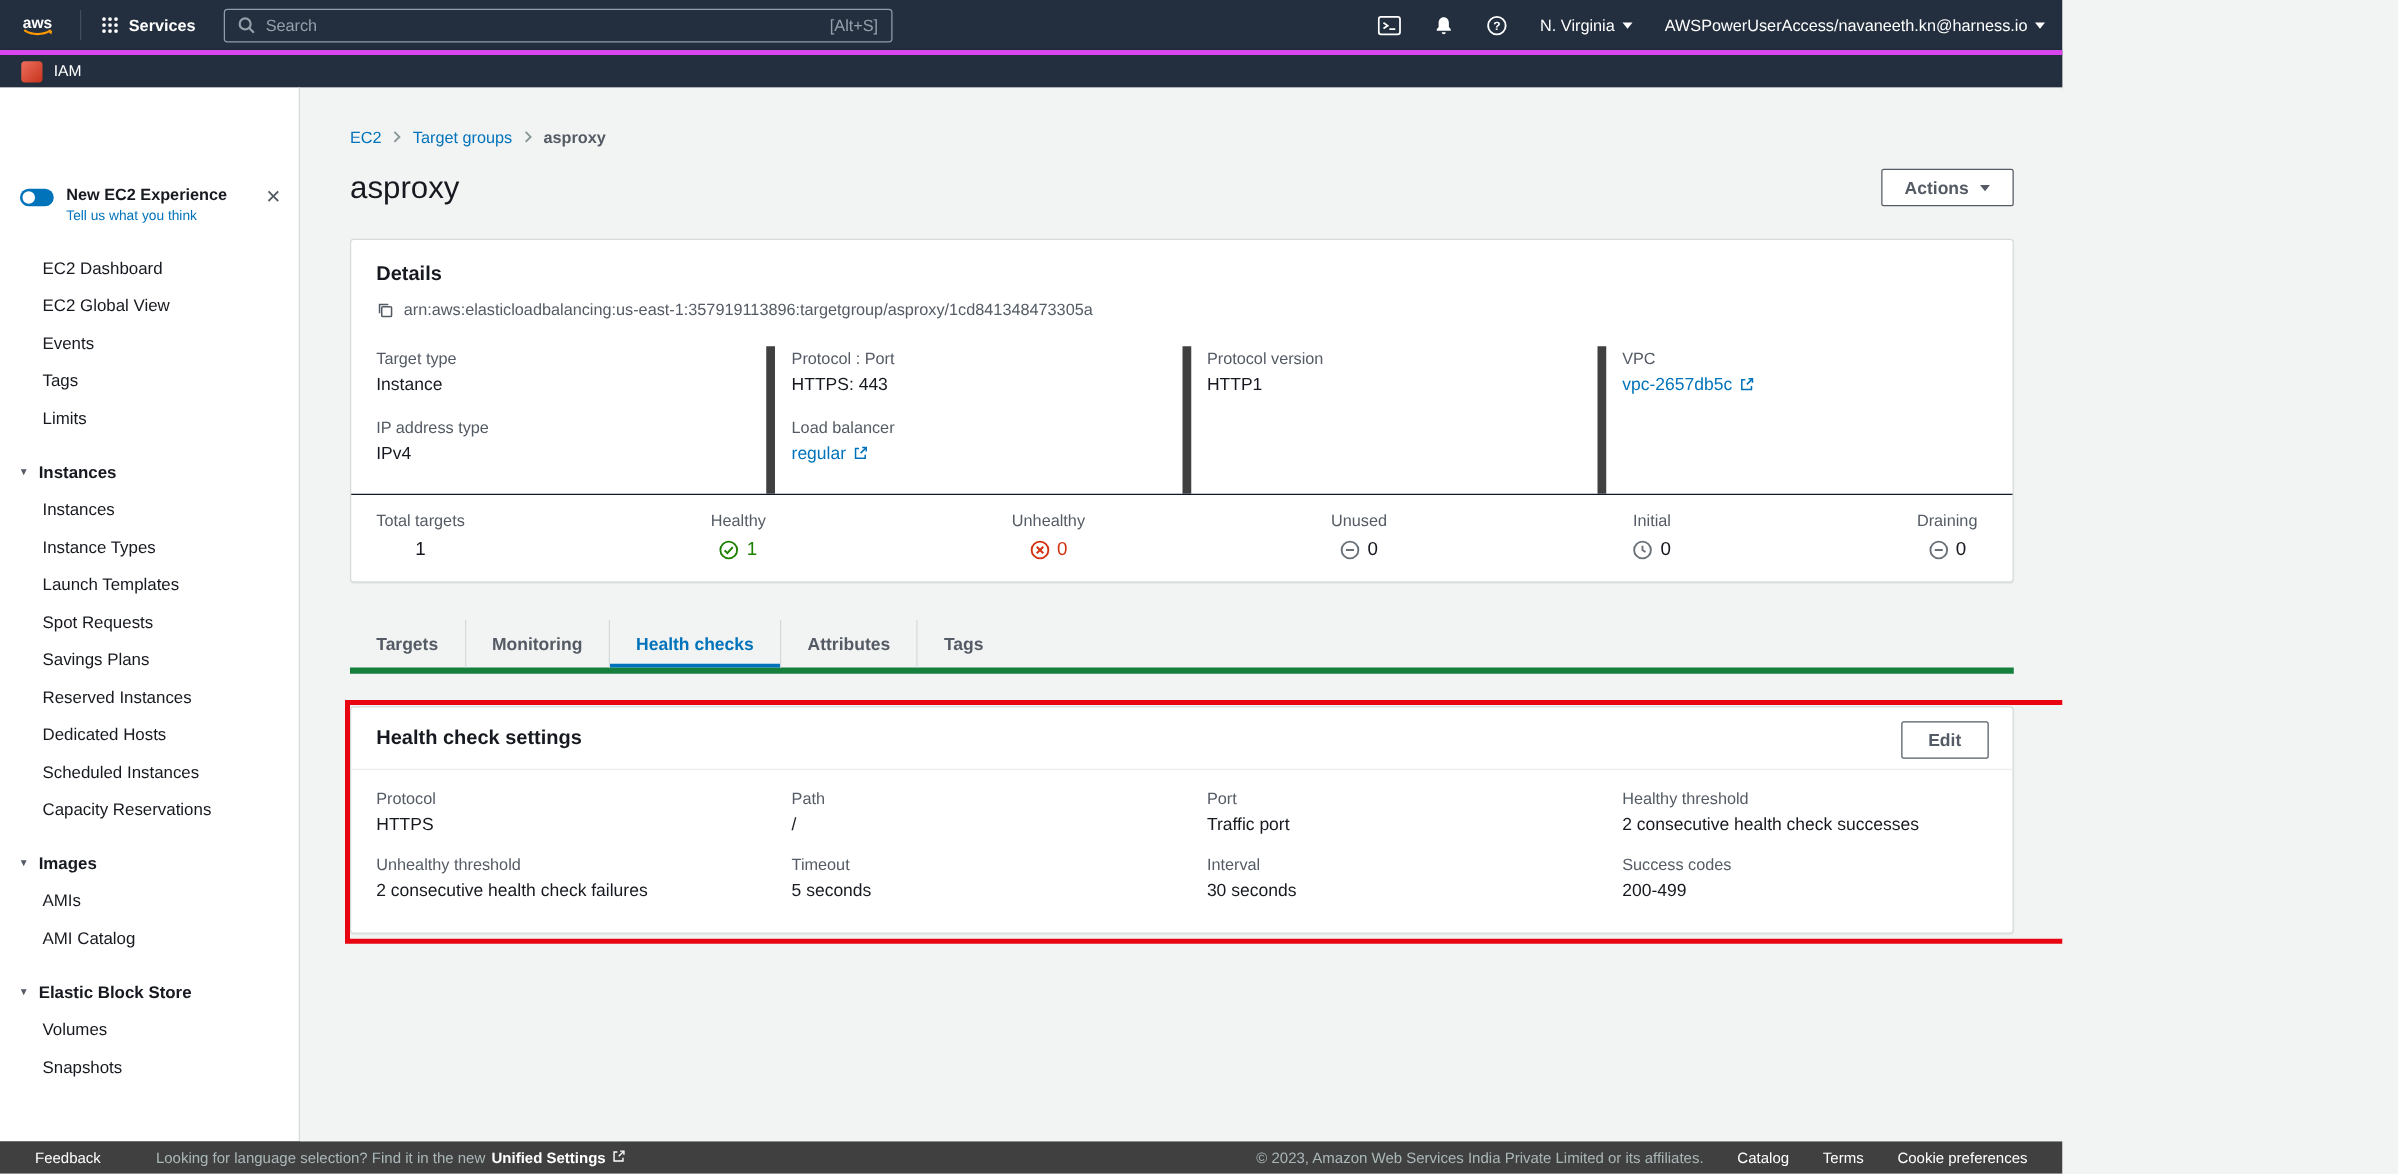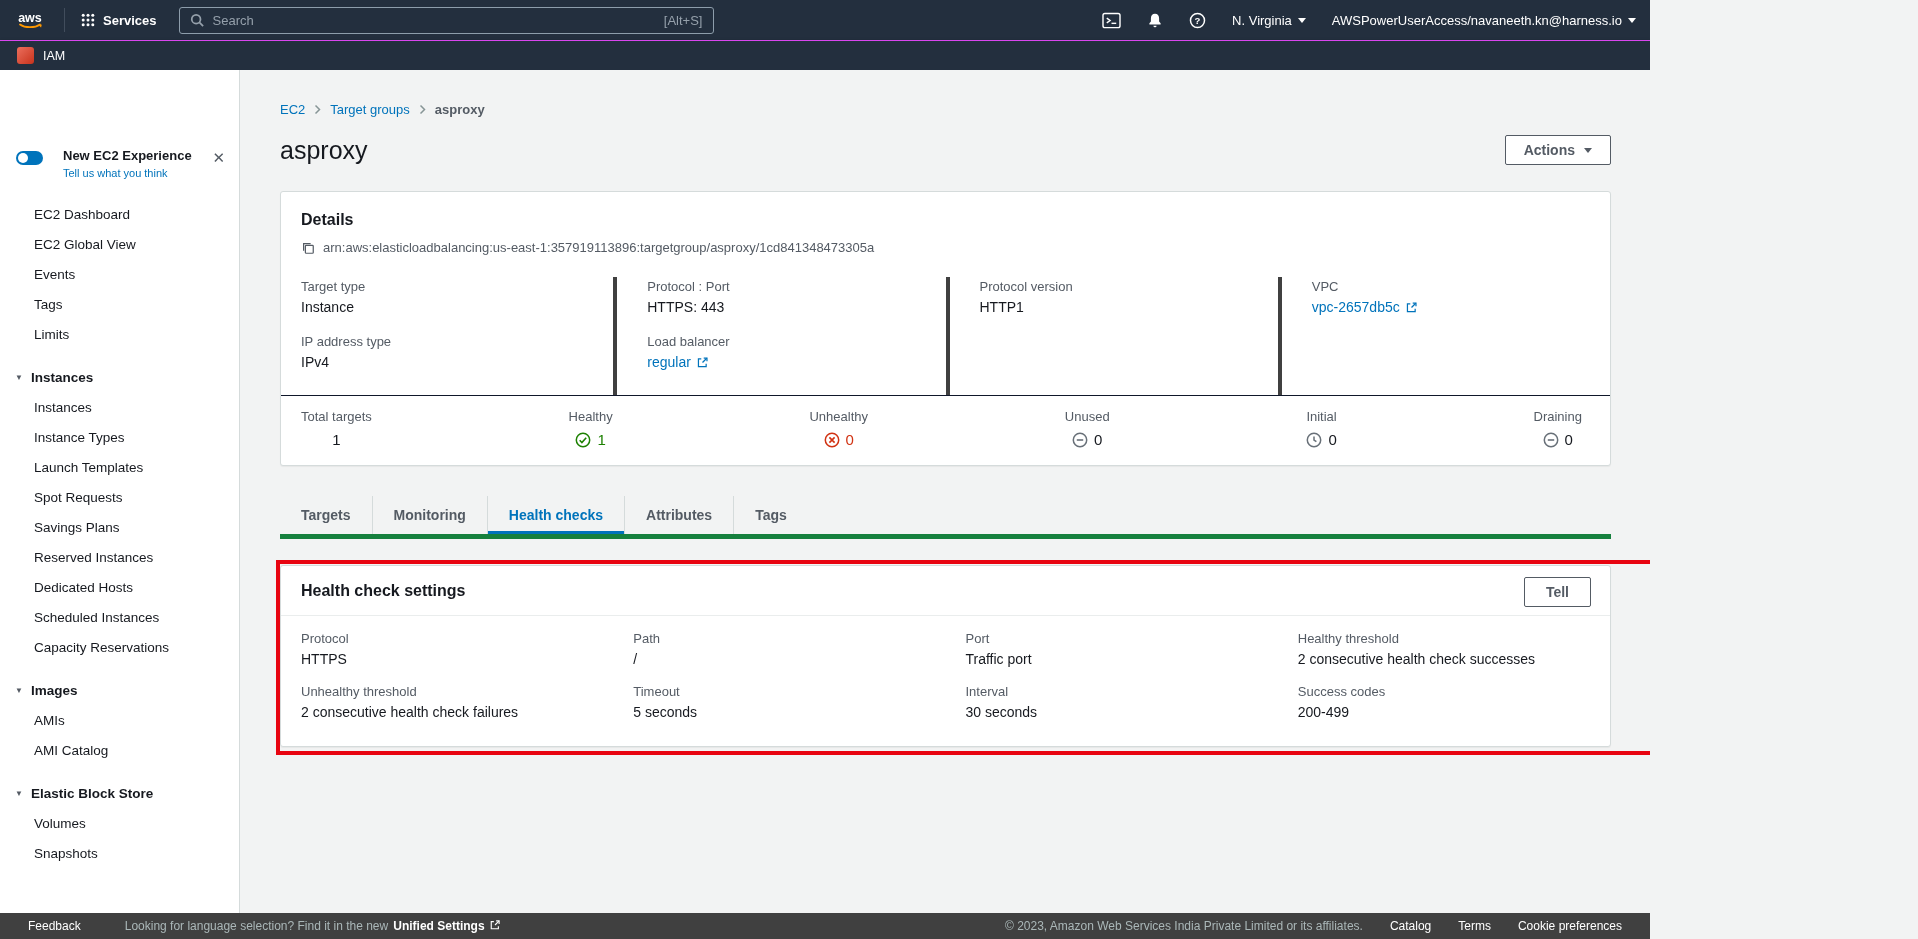--- a/index.html
+++ b/index.html
@@ -15,28 +15,28 @@
   .searchbox{width:535px;height:27px;border:1px solid #8d9dab;border-radius:3px;background:#232f3e;display:flex;align-items:center;padding:0 10px;margin-left:16px;color:#95a0ab;font-size:13px;cursor:text}
   .searchbox .ph{margin-left:9px}
   .searchbox .shortcut{margin-left:auto}
   .nav-right{margin-left:auto;display:flex;align-items:center;gap:26px;font-size:13px}
   .nav-icon{display:flex;align-items:center;cursor:pointer}
   .nav-item{display:flex;align-items:center;gap:6px;cursor:pointer;white-space:nowrap}
   .caret-down{width:0;height:0;border-left:4px solid transparent;border-right:4px solid transparent;border-top:5px solid #fff;display:inline-block}
   .caret-down.dark{border-top-color:#545b64}
 
   
-  .favbar{flex:0 0 30px;height:30px;background:#232f3e;border-top:1px solid #d946ef;display:flex;align-items:center;padding:0 17px;gap:9px;color:#fff;font-size:12.5px;box-shadow:0 1px 3px rgba(0,0,0,.35)}
+  .favbar{flex:0 0 30px;height:30px;background:#232f3e;border-top:4px solid #d946ef;display:flex;align-items:center;padding:0 17px;gap:9px;color:#fff;font-size:12.5px;box-shadow:0 1px 3px rgba(0,0,0,.35)}
   .iam-icon{width:17px;height:17px;border-radius:3px;background:linear-gradient(135deg,#ec6f5d,#c7331c);display:inline-block}
   .fav-label{cursor:pointer}
 
   
   .body-row{flex:1;display:flex;min-height:0}
   .sidebar{flex:0 0 240px;width:240px;background:#fff;border-right:1px solid #d5dbdb;overflow:hidden}
-  .experience{margin:78px 14px 6px 16px;display:flex;align-items:flex-start;gap:20px}
+  .experience{margin:78px 14px 6px 16px;display:flex;align-items:flex-start;gap:10px}
   .toggle{width:27px;height:14px;border-radius:8px;background:#0073bb;position:relative;flex:0 0 27px;margin-top:3px;cursor:pointer}
   .knob{position:absolute;left:2px;top:2px;width:10px;height:10px;border-radius:50%;background:#fff}
   .exp-text{flex:1}
   .exp-title{font-size:13px;font-weight:700;color:#16191f}
   .exp-sub{font-size:11px;color:#0073bb;margin-top:4px;cursor:pointer}
   .exp-close{color:#545b64;font-size:15px;line-height:1;cursor:pointer;margin-top:2px}
   #sidebar-nav{margin-top:20px;font-size:13.5px}
   .side-item{display:block;padding:7.5px 8px 7.5px 34px;color:#16191f;cursor:pointer}
   .side-header{display:flex;align-items:center;gap:8px;padding:7px 8px 7px 15px;font-weight:700;margin-top:14px;cursor:pointer;color:#16191f}
   .side-caret{font-size:8px;color:#545b64}
@@ -52,21 +52,21 @@
   .btn{background:#fff;border:1px solid #545b64;border-radius:2px;color:#545b64;font-weight:700;font-size:14px;padding:6px 18px;cursor:pointer;font-family:inherit;display:inline-flex;align-items:center}
   .actions-btn{margin-left:auto;gap:9px}
   .card{background:#fff;border:1px solid #d5dbdb;border-radius:3px;box-shadow:0 1px 1px rgba(0,0,0,.05)}
   .details-card{margin-top:26px}
   .card-pad{padding:19px 24px 0 20px}
   .card-title{font-size:16px;font-weight:700;color:#16191f}
   .arn-row{display:flex;align-items:center;gap:8px;margin-top:11px;font-size:13px;color:#545b64}
   .copy-btn{display:flex;cursor:pointer}
   .details-cols{display:grid;grid-template-columns:repeat(4,1fr);margin-top:22px}
   .dcol{padding:2px 14px 6px 20px}
-  .dcol+.dcol{border-left:4px solid #404040;padding-left:30px}
+  .dcol+.dcol{border-left:7px solid #404040;padding-left:13px}
   .field{margin-bottom:19px}
   .flabel{font-size:13px;color:#545b64}
   .fvalue{font-size:14px;color:#16191f;margin-top:5px}
   .fvalue.link{color:#0073bb;cursor:pointer}
   .ext{width:13px;height:13px;margin-left:5px;vertical-align:-2px}
   .stats-row{border-top:1px solid #0f172a;display:flex;justify-content:space-between;padding:13px 28px 17px 20px}
   .stat{text-align:center}
   .slabel{font-size:13px;color:#545b64}
   .svalue{margin-top:7px;font-size:15px;display:flex;align-items:center;justify-content:center;gap:6px}
   .sicon{display:flex}
@@ -368,21 +368,21 @@
           <div class="tab">Monitoring</div>
           <div class="tab active">Health checks</div>
           <div class="tab">Attributes</div>
           <div class="tab">Tags</div>
         </div>
 
       <div class="health-wrap">
         <section class="card health-card">
           <div class="hdr">
             <span class="card-title">Health check settings</span>
-            <span class="btn edit-btn">Tell</span>
+            <span class="btn edit-btn">Edit</span>
           </div>
           <div class="health-grid" id="health-grid">
               <div class="field">
                 <div class="flabel">Protocol</div>
                 <div class="fvalue">HTTPS</div>
               </div>
               <div class="field">
                 <div class="flabel">Path</div>
                 <div class="fvalue">/</div>
               </div>

